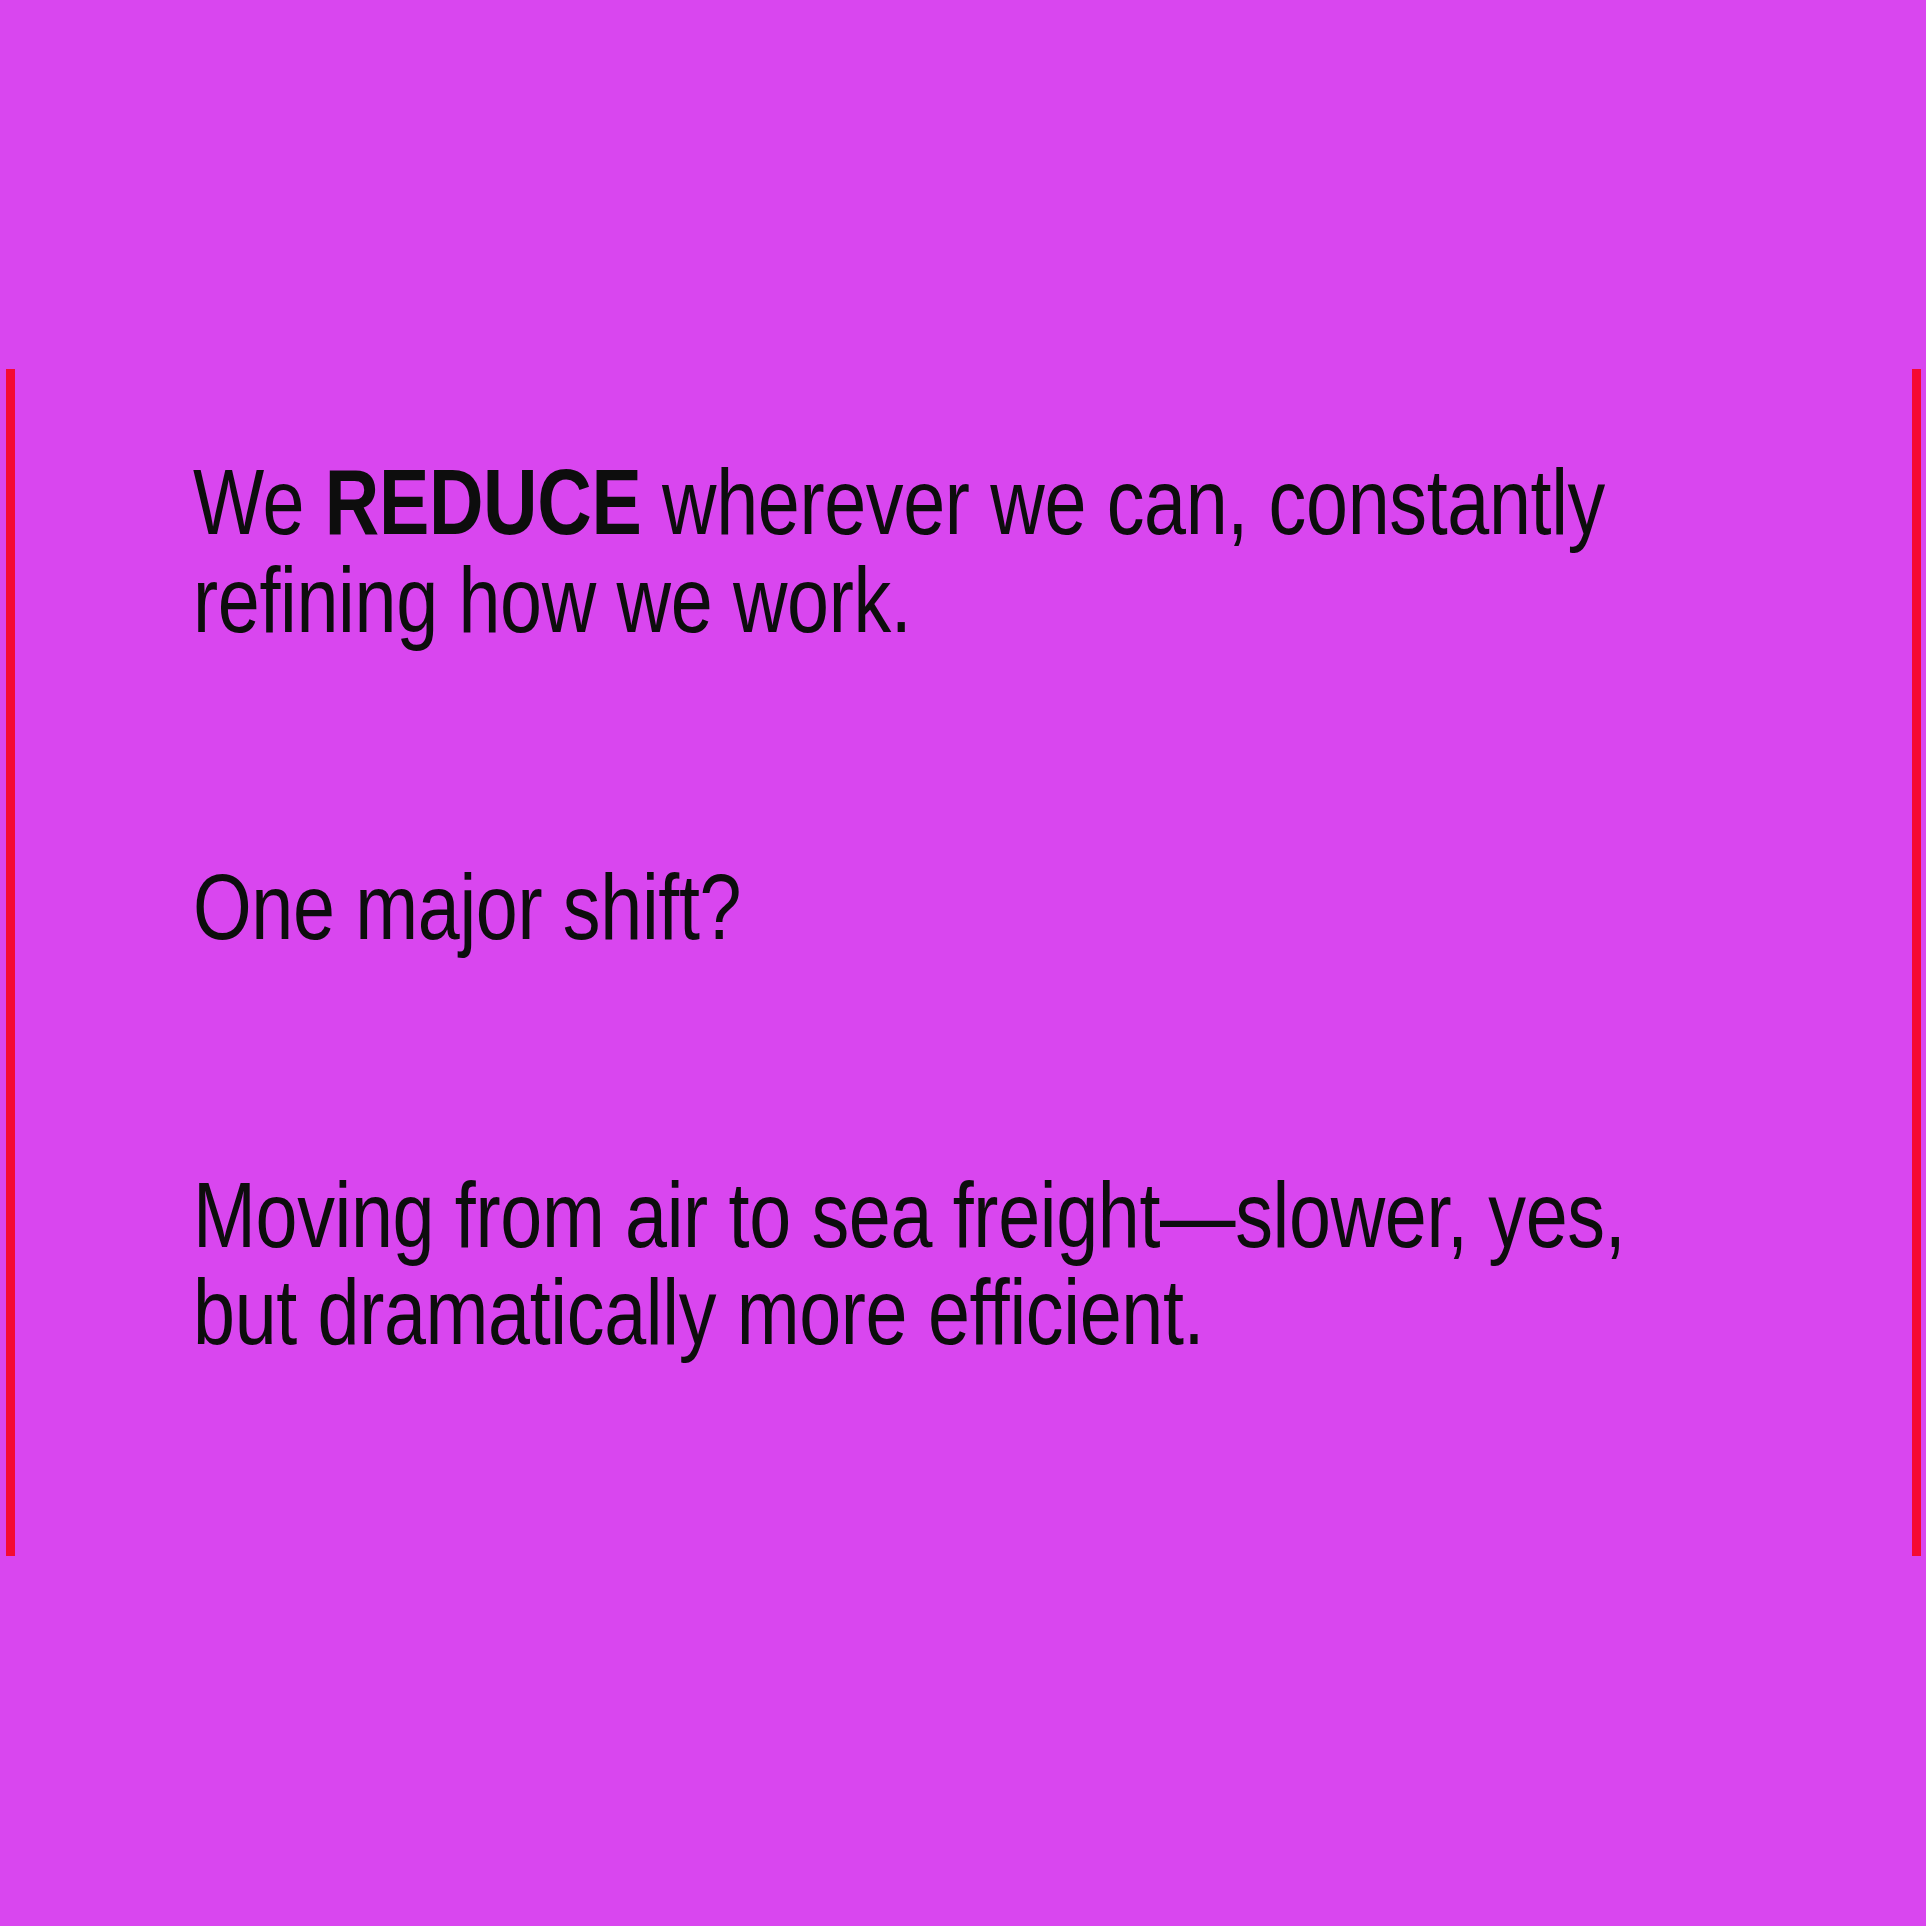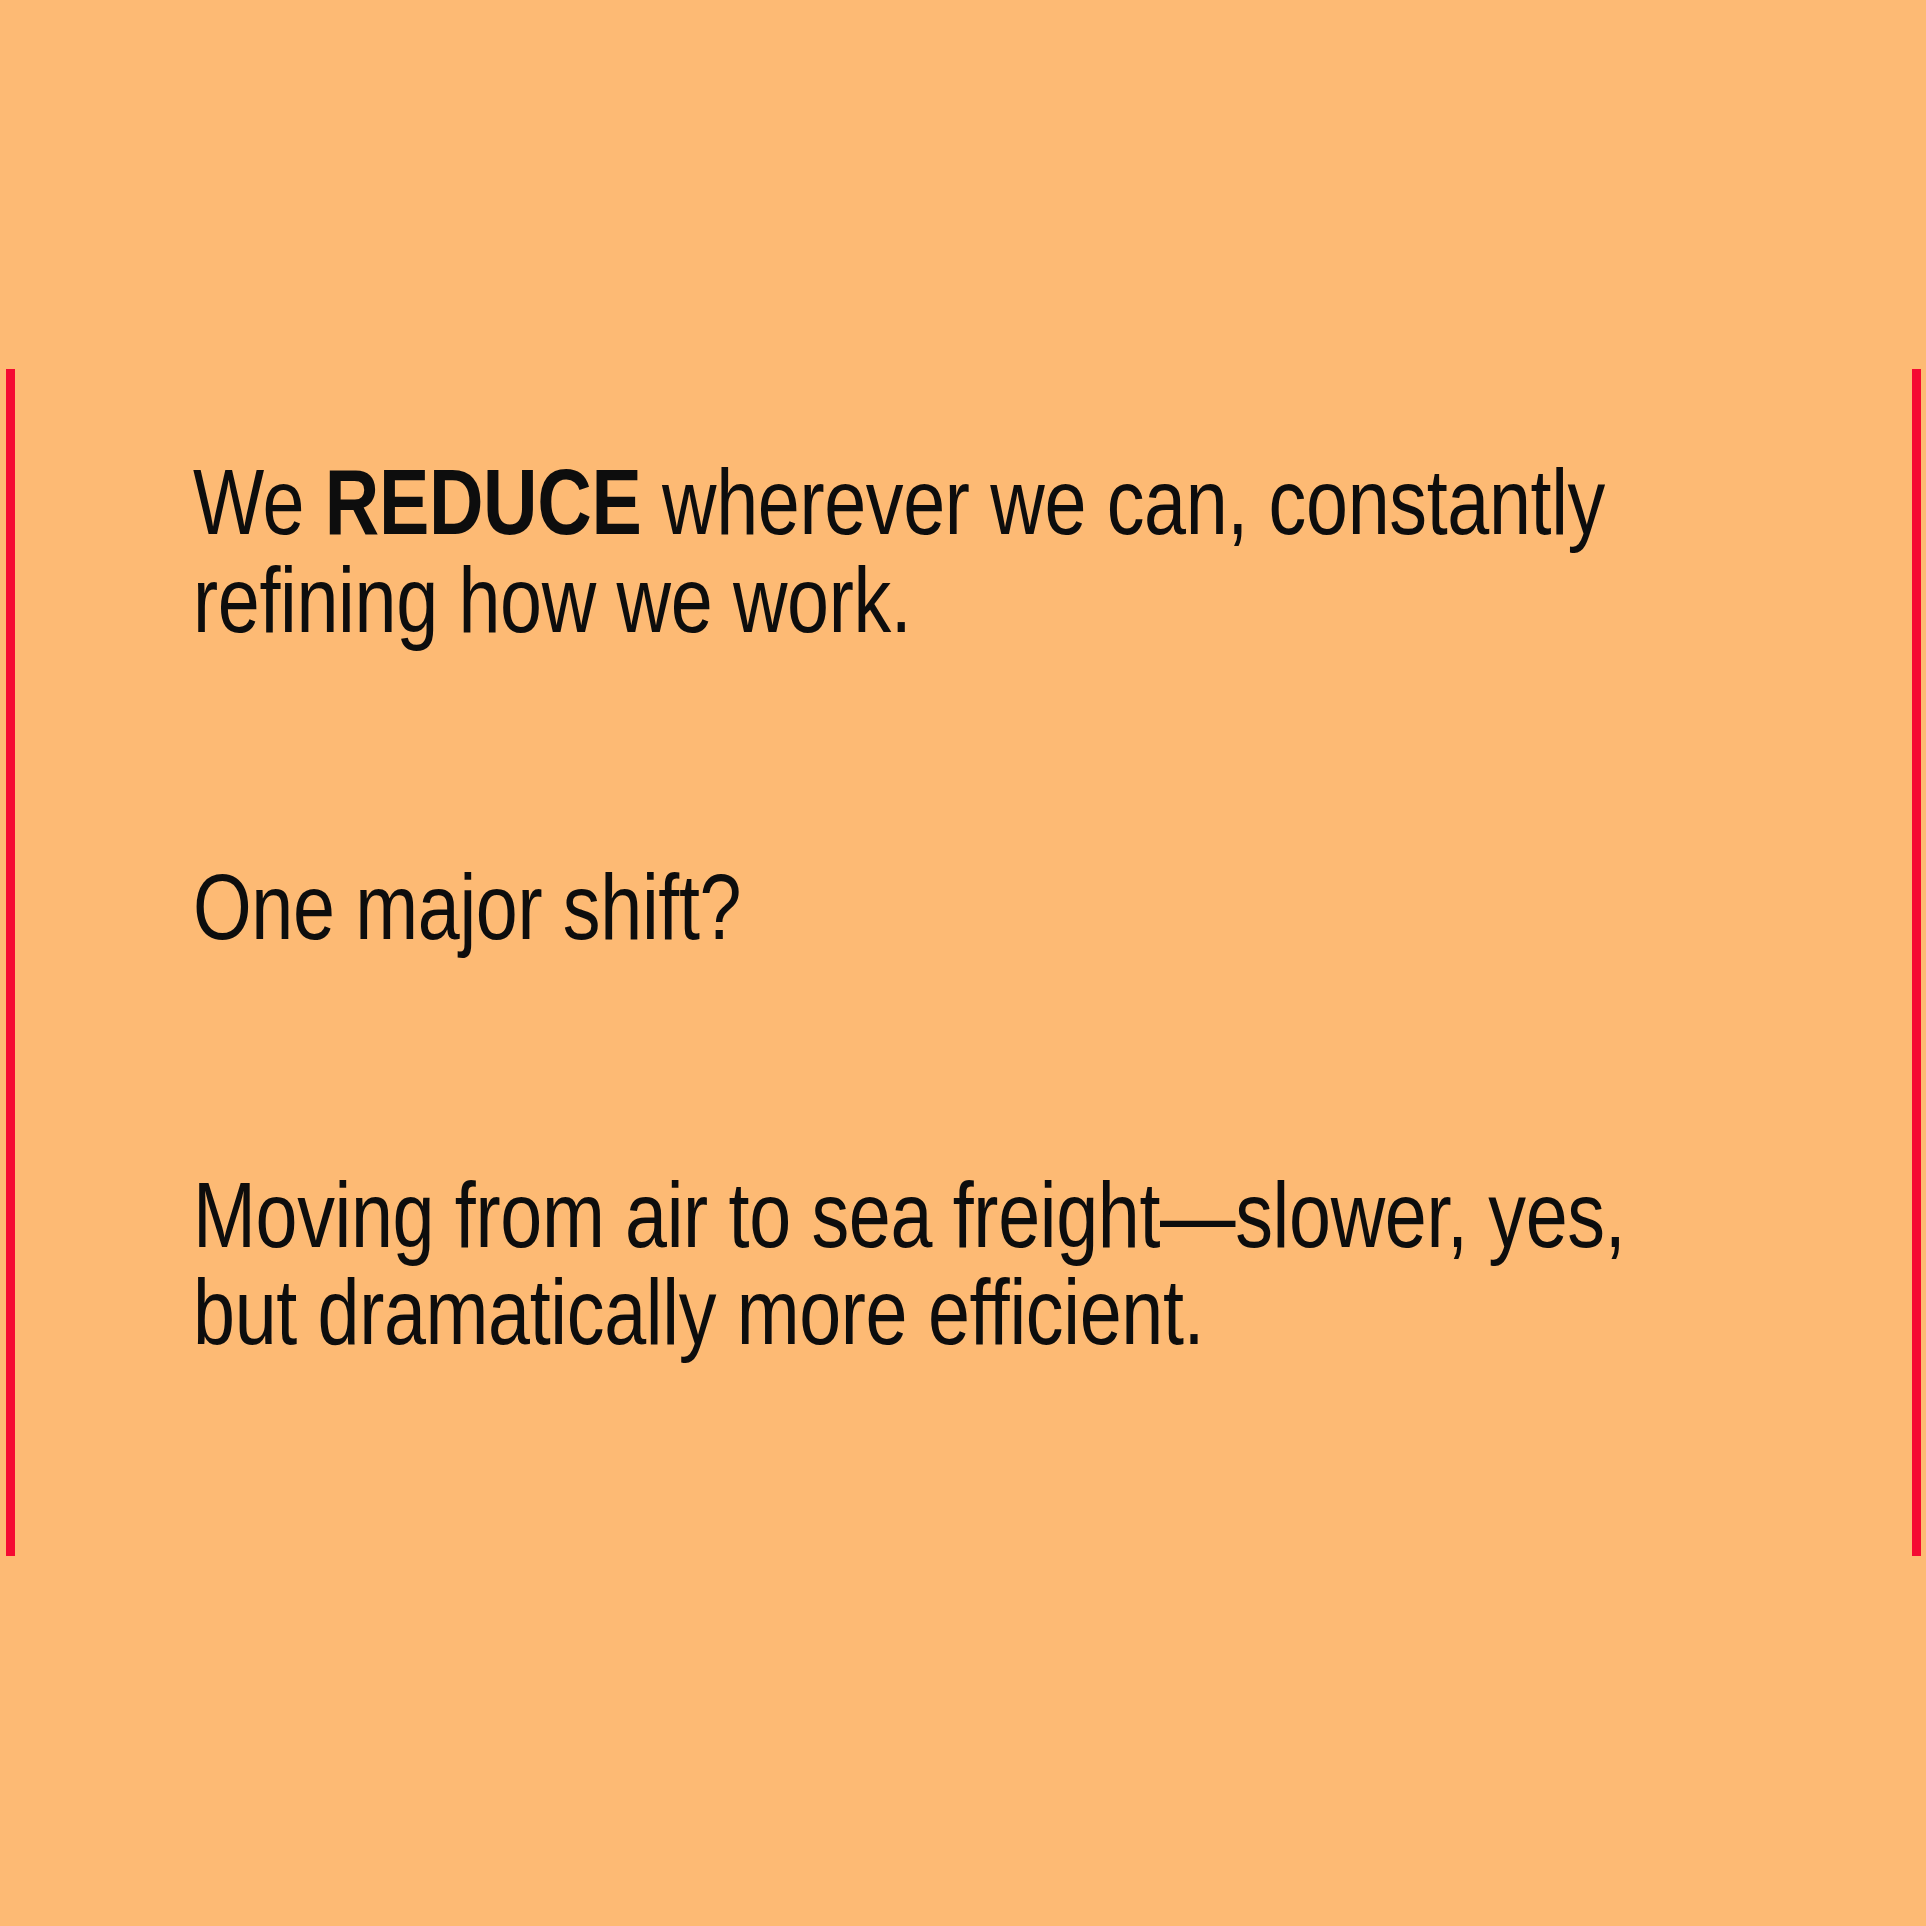--- a/index.html
+++ b/index.html
@@ -52,21 +52,21 @@
   .para.p1 { margin-bottom: 0; }
 
   .spacer-a { height: 210px; }
   .spacer-b { height: 210px; }
 
   .bold { font-weight: 700; }
 </style>
 </head>
 <body>
 
-<div id="slide" style="background: #fdba74;">
+<div id="slide" style="background: #d946ef;">
 
   <div class="rule left" style="background: rgb(245, 10, 50);"></div>
 
   <div class="rule right" style="background: rgb(245, 10, 50);"></div>
 
   <div id="textcol">
 
     <p class="para p1" style="color: rgb(13, 13, 13);"><span>We </span><span class="bold">REDUCE</span><span> wherever we can, constantly refining how we work.</span></p>
 
     <div class="spacer-a"></div>

